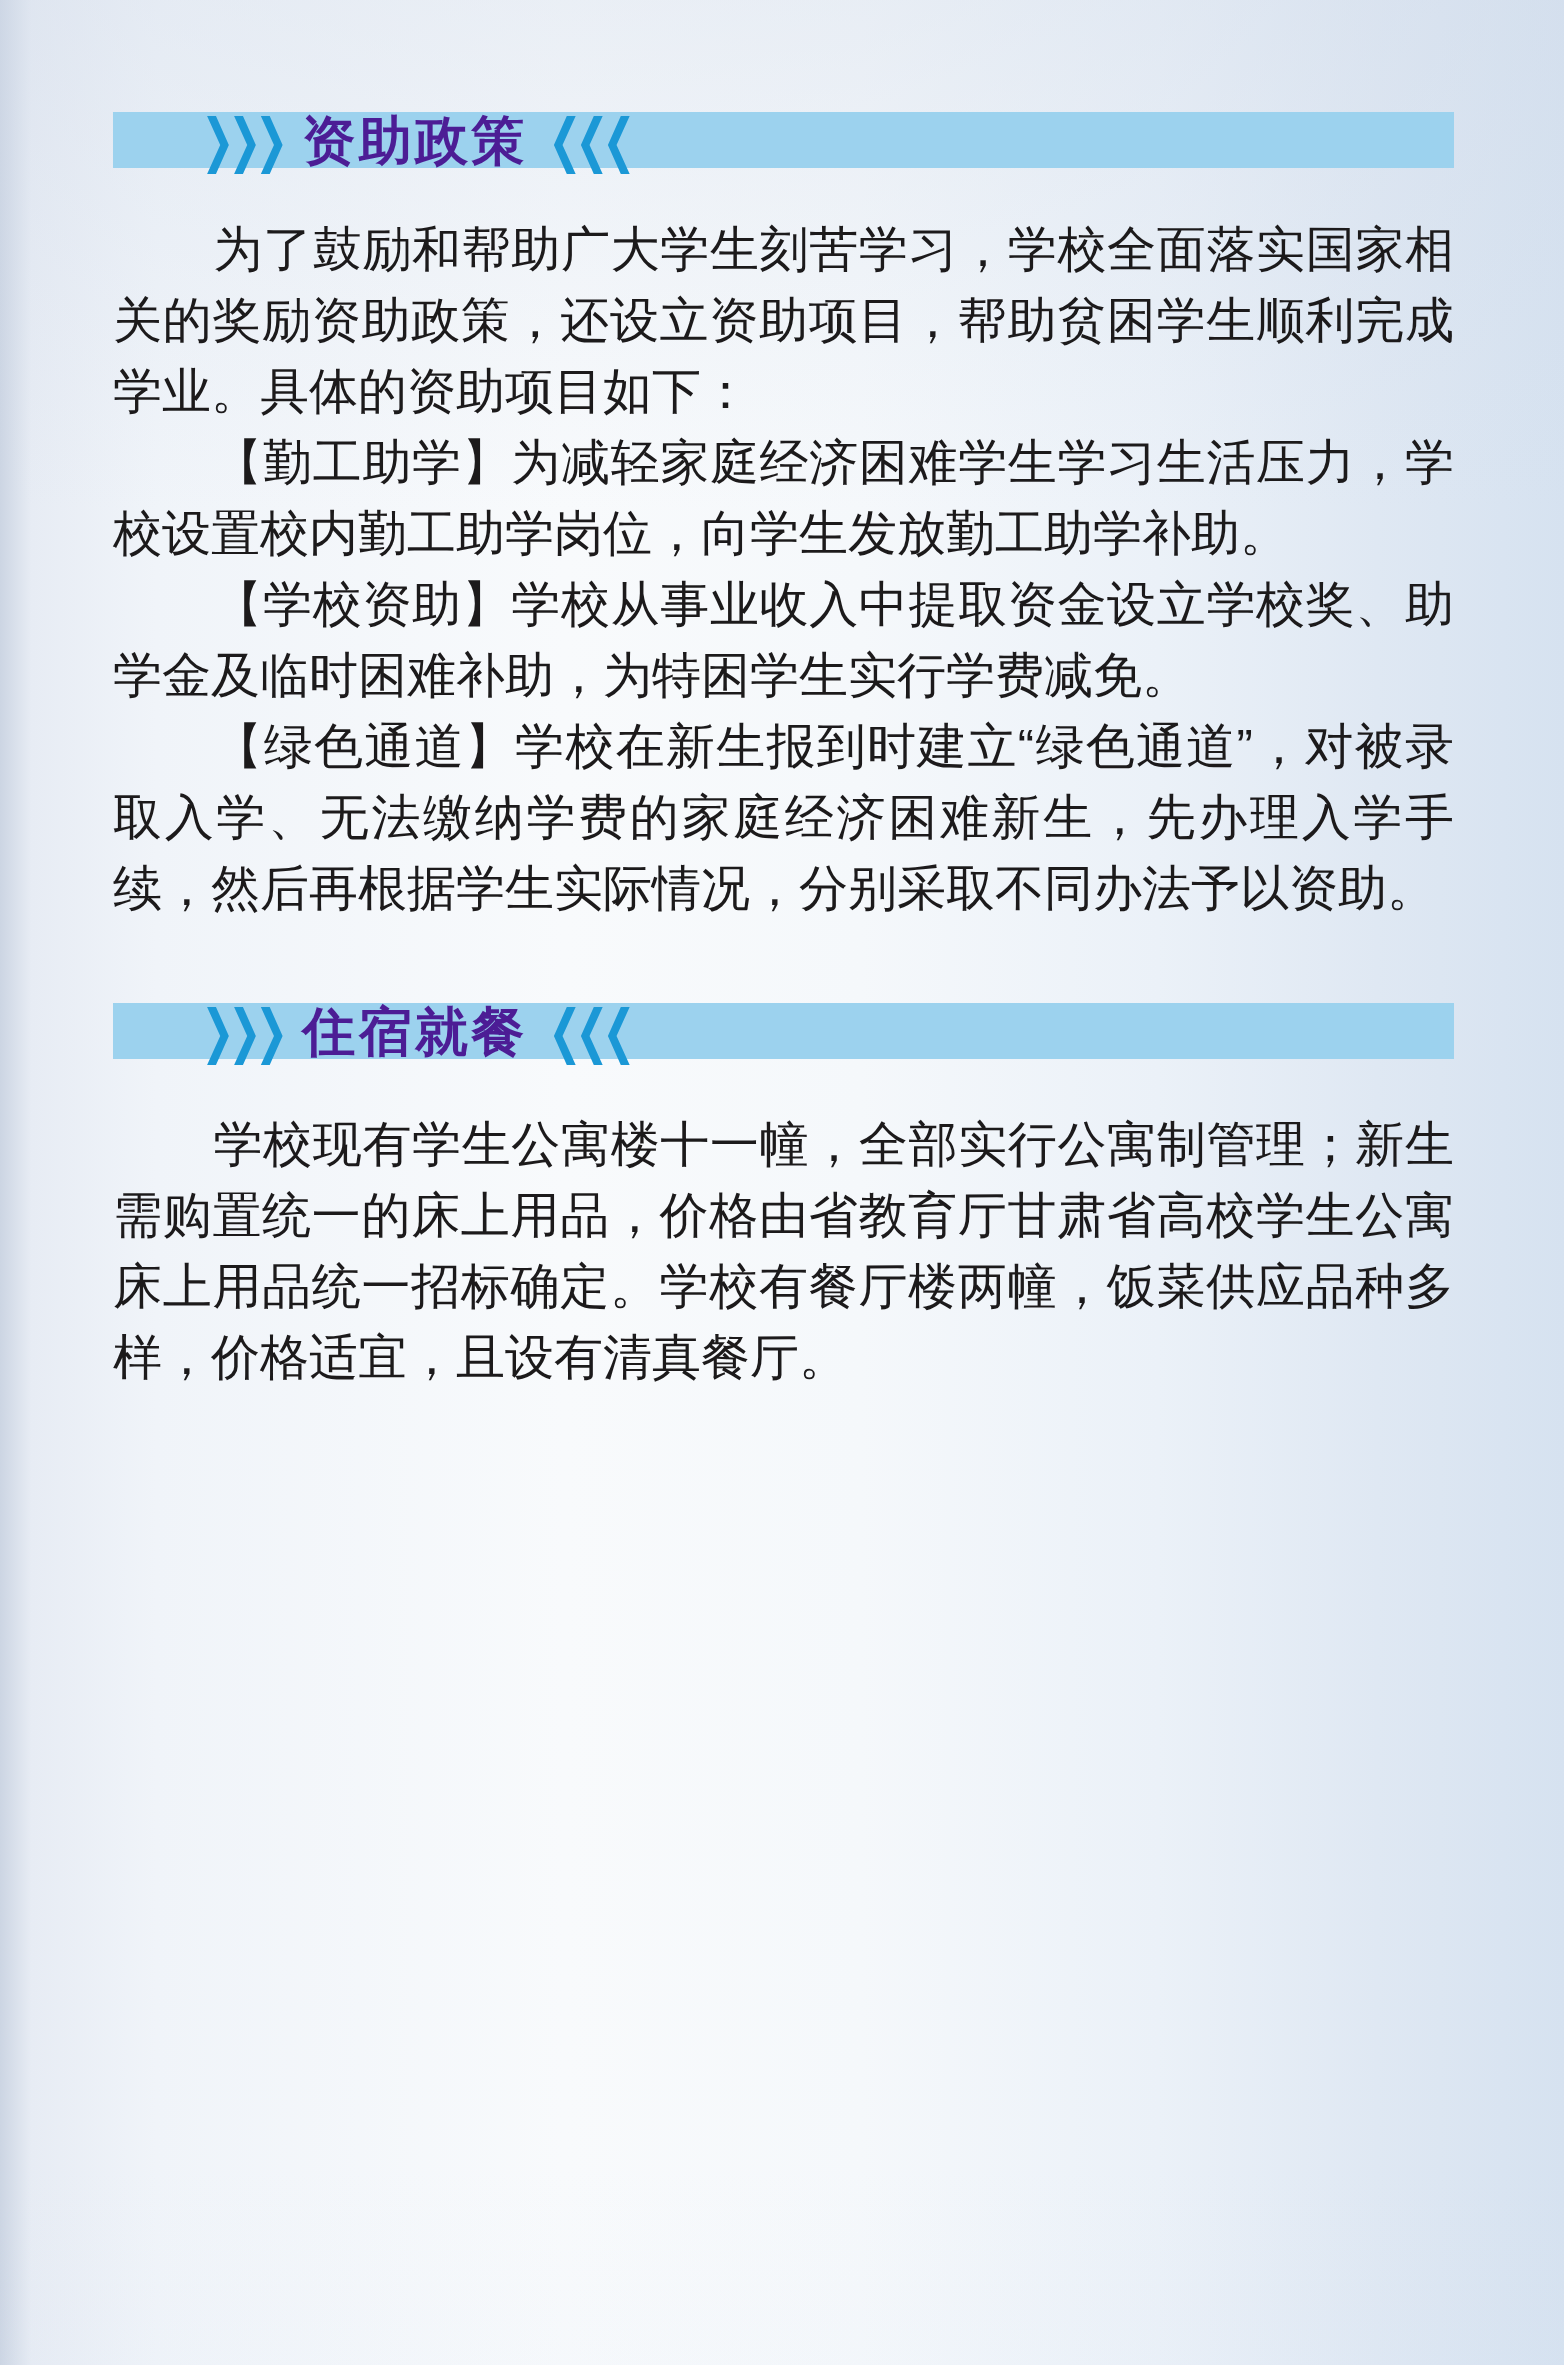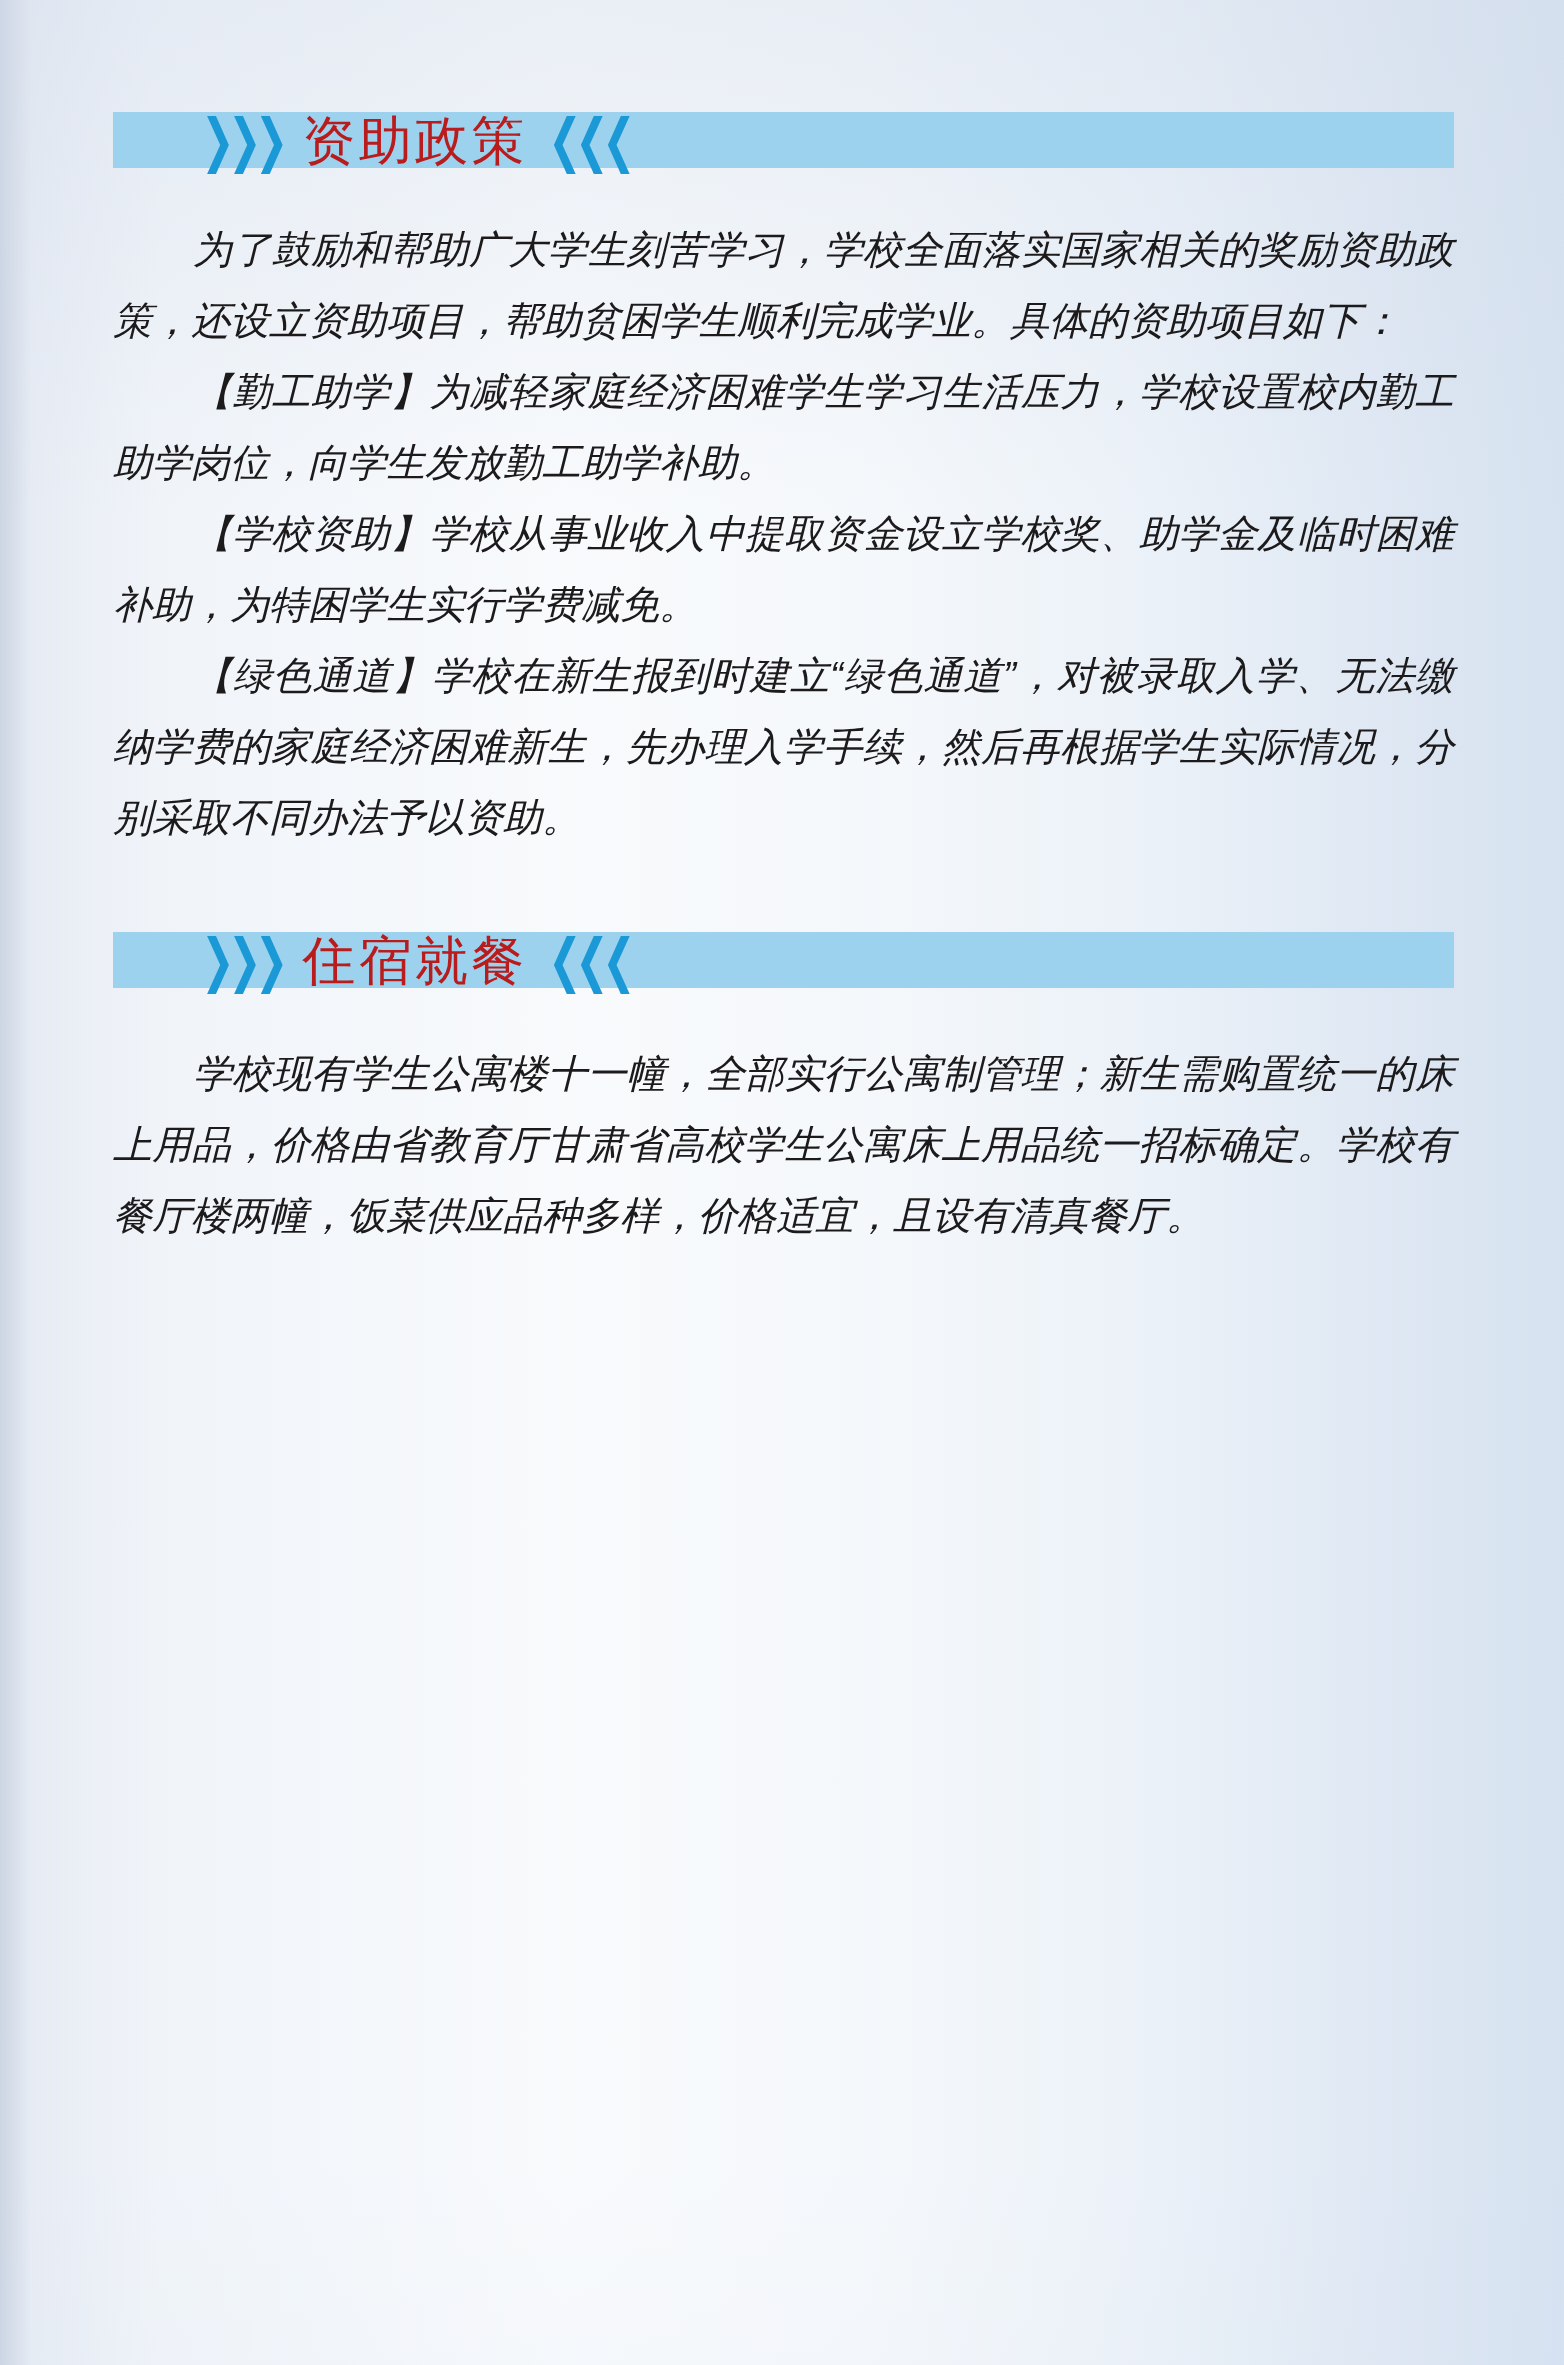--- a/index.html
+++ b/index.html
@@ -24,28 +24,28 @@
     font-family:"DejaVu Sans",sans-serif;
     color:#1b98d6;
     font-size:40px;font-weight:bold;
     letter-spacing:-6.6px;
     transform:scaleY(1.45);
     line-height:1;
     padding-right:6.6px;
   }
   .chev.right{padding-right:0;padding-left:13.2px;}
   .banner-title{
-    color:#b91c1c;
+    color:#4c1d95;
     font-size:53px;
-    font-weight:400;
+    font-weight:700;
     letter-spacing:3.3px;
     line-height:1;
     margin-left:14px;margin-right:7.6px;
   }
-  .text-block{color:#1c1a1b;font-size:39px;line-height:71px;text-align:justify;font-style:italic;}
+  .text-block{color:#1c1a1b;font-size:49px;line-height:71px;text-align:justify;}
   .text-block p{margin:0;text-indent:2.05em;}
   .mt-237{margin-top:112px}
   .mt-166{margin-top:79px}
   .mt-105{margin-top:50px}
   .mt-97{margin-top:46px}
 </style>
 </head>
 <body>
 
 <div class="page">

